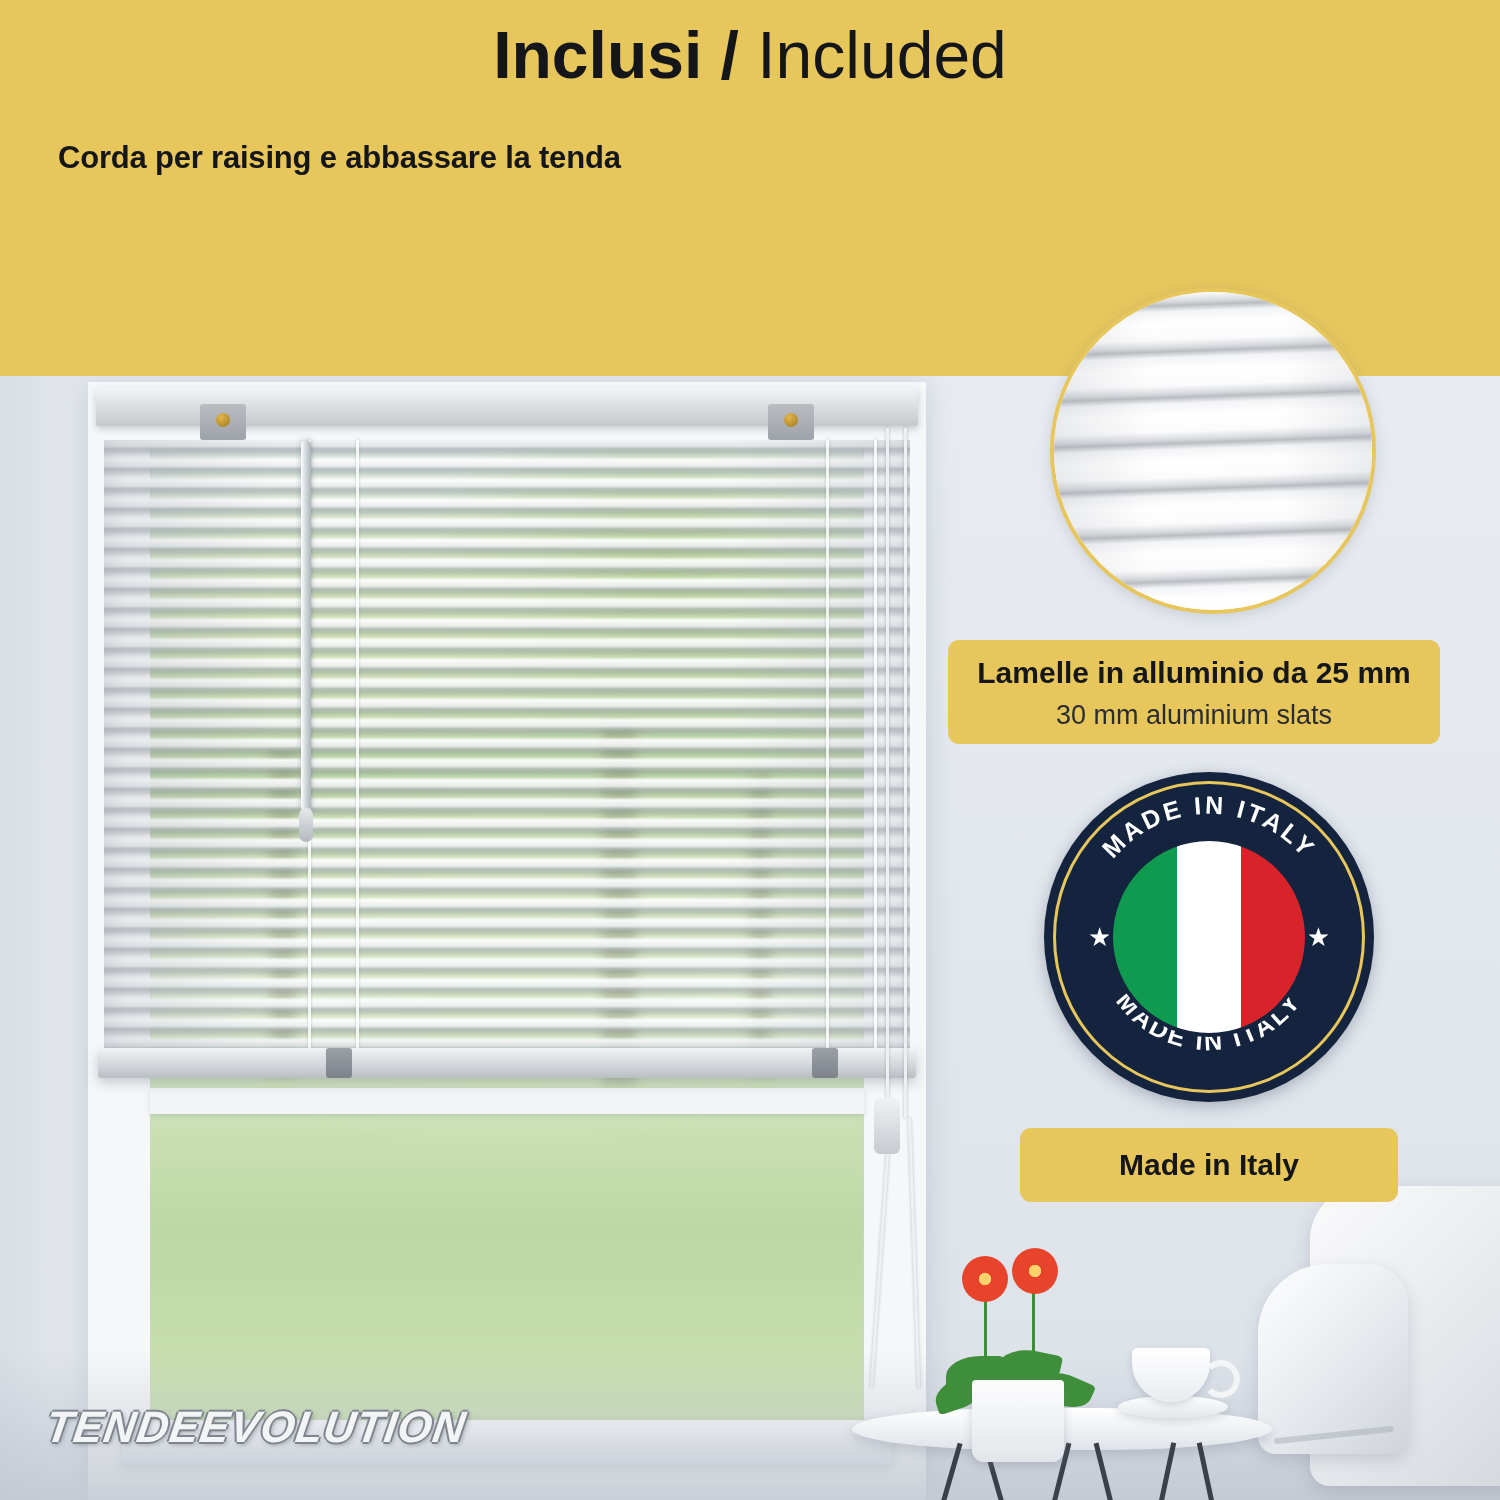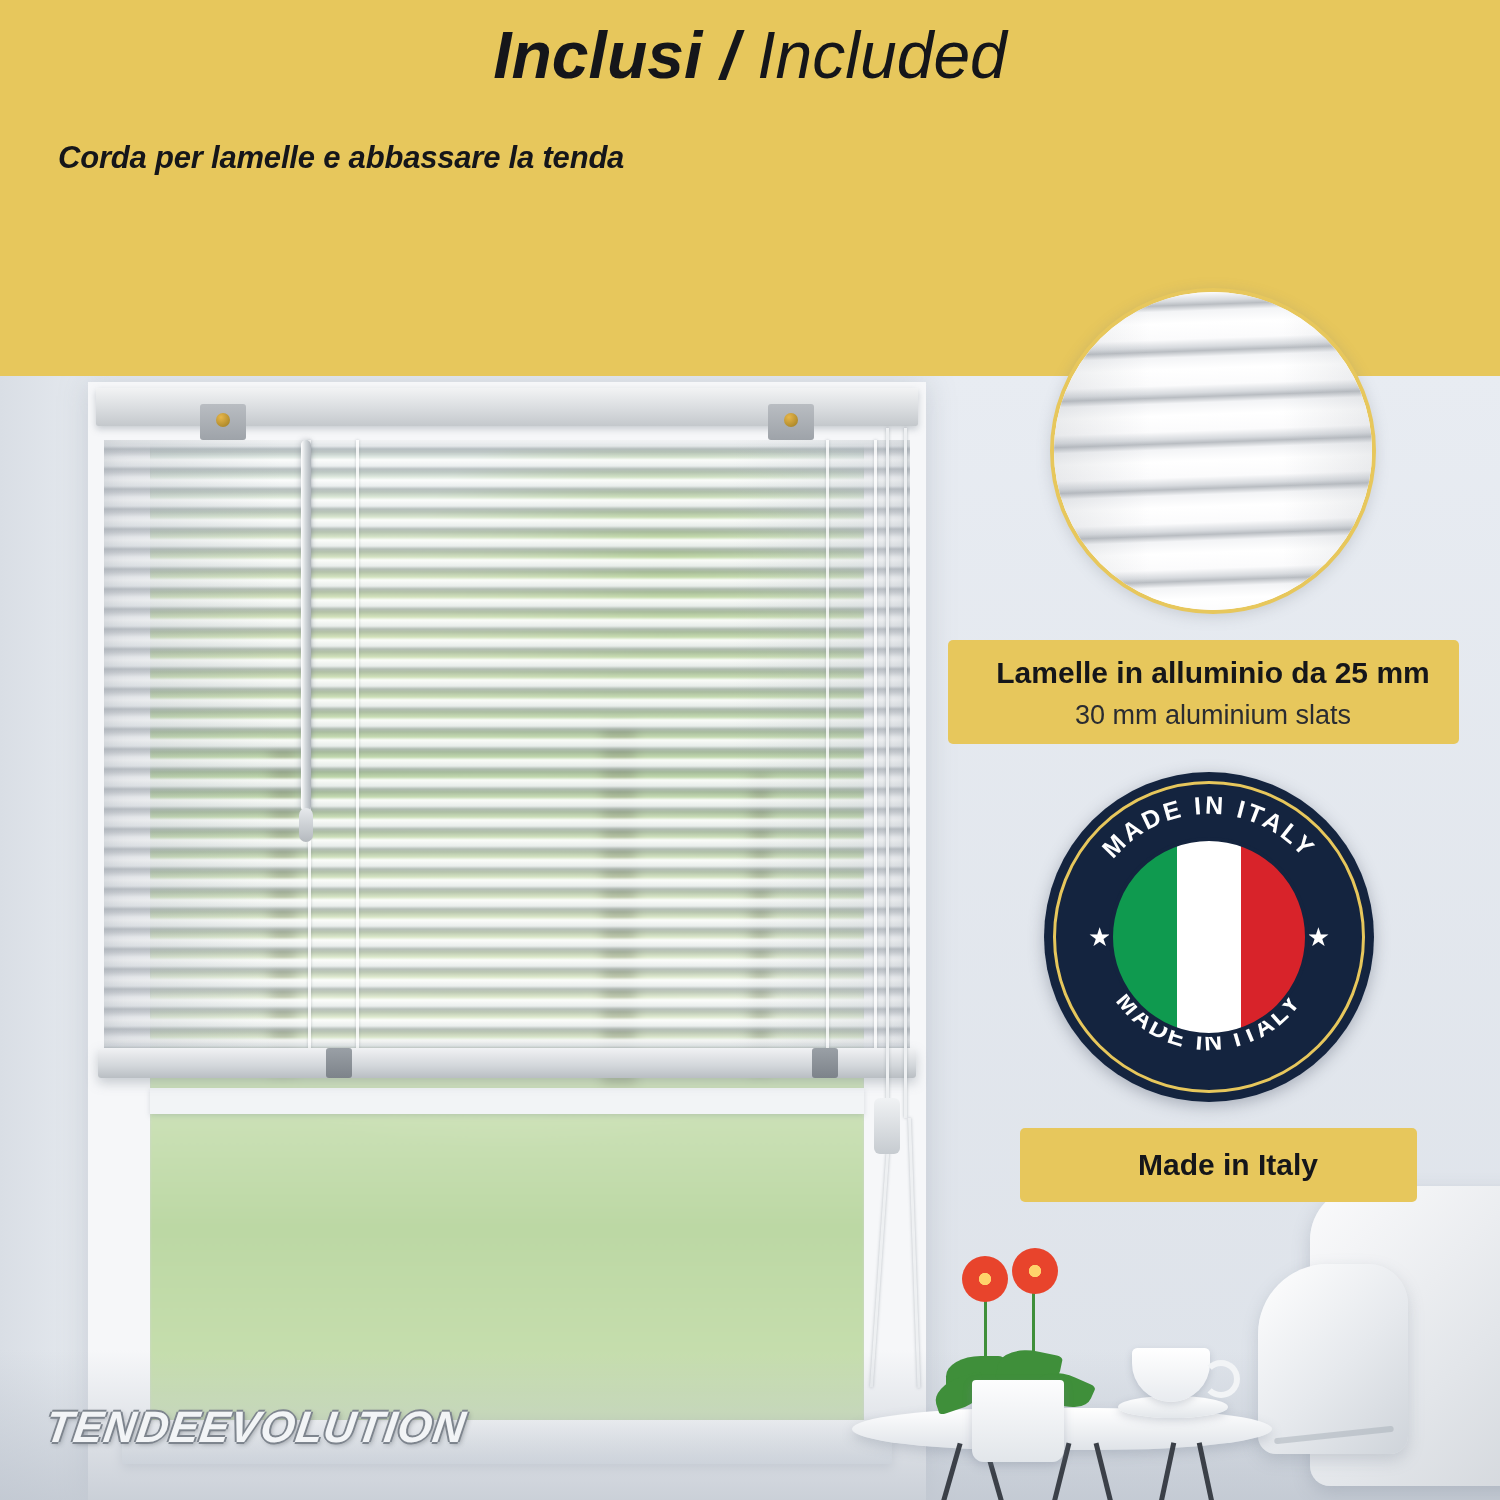--- a/index.html
+++ b/index.html
@@ -168,21 +168,20 @@
   .cord-lock {
     position:absolute; left:874px; top:1098px; width:26px; height:56px;
     background:linear-gradient(180deg,#f0f2f4,#c6cbd0);
     border-radius:6px;
   }
 
   
   .banner {
     position:absolute; left:0; top:0; width:1500px; height:376px;
     background:#e7c75c;
-    font-style:italic;
   }
   .banner-title {
     position:absolute; left:0; right:0; top:22px;
     text-align:center;
     font-size:66px;
     line-height:1.0;
     color:#15161a;
     white-space:nowrap;
   }
   .banner-title .b { font-weight:bold; }
@@ -222,22 +221,22 @@
       #ffffff 46px
     );
   }
   .detail-circle .d-shade {
     position:absolute; inset:0;
     background:linear-gradient(90deg, rgba(160,166,174,0.22) 0%, rgba(255,255,255,0) 30%, rgba(255,255,255,0) 72%, rgba(160,166,174,0.20) 100%);
   }
 
   
   .label-box {
-    position:absolute; background:#e7c75c; border-radius:5px;
-    text-align:center; color:#15161a;padding-left:19px;
+    position:absolute; background:#e7c75c; border-radius:11px;
+    text-align:center; color:#15161a;
   }
   .label-25 {
     left:948px; top:640px; width:492px; height:104px;
   }
   .label-25 .t1 { font-weight:bold; font-size:30px; margin-top:16px; }
   .label-25 .t2 { font-weight:normal; font-size:27px; margin-top:10px; color:#2a2c31;}
 
   
   .badge {
     position:absolute; left:1044px; top:772px; width:330px; height:330px;
@@ -450,21 +449,21 @@
     </div>
   </div>
 
   <div class="banner">
     <div class="banner-title">
       <span class="b">Inclusi</span>
       <span class="b">/</span>
       <span class="n">Included</span>
     </div>
 
-    <div class="line-bold l1">Corda per lamelle e abbassare la tenda</div>
+    <div class="line-bold l1">Corda per raising e abbassare la tenda</div>
   </div>
 
   <div class="detail-circle">
     <div class="d-slats"></div>
     <div class="d-shade"></div>
   </div>
 
   <div class="label-box label-25">
     <div class="t1">Lamelle in alluminio da 25 mm</div>
     <div class="t2">30 mm aluminium slats</div>

